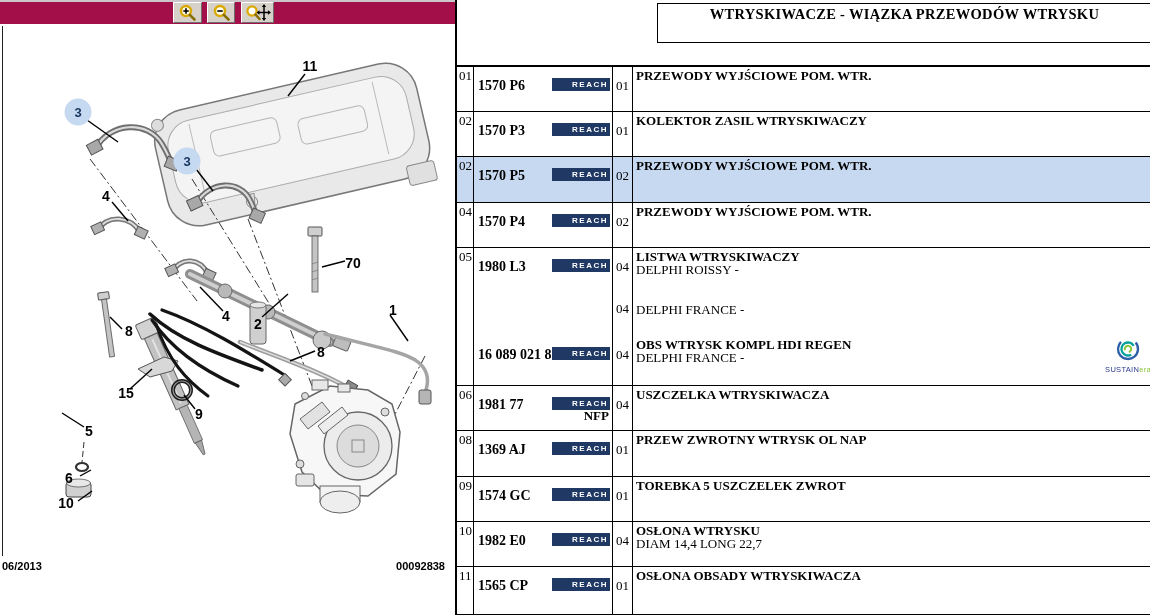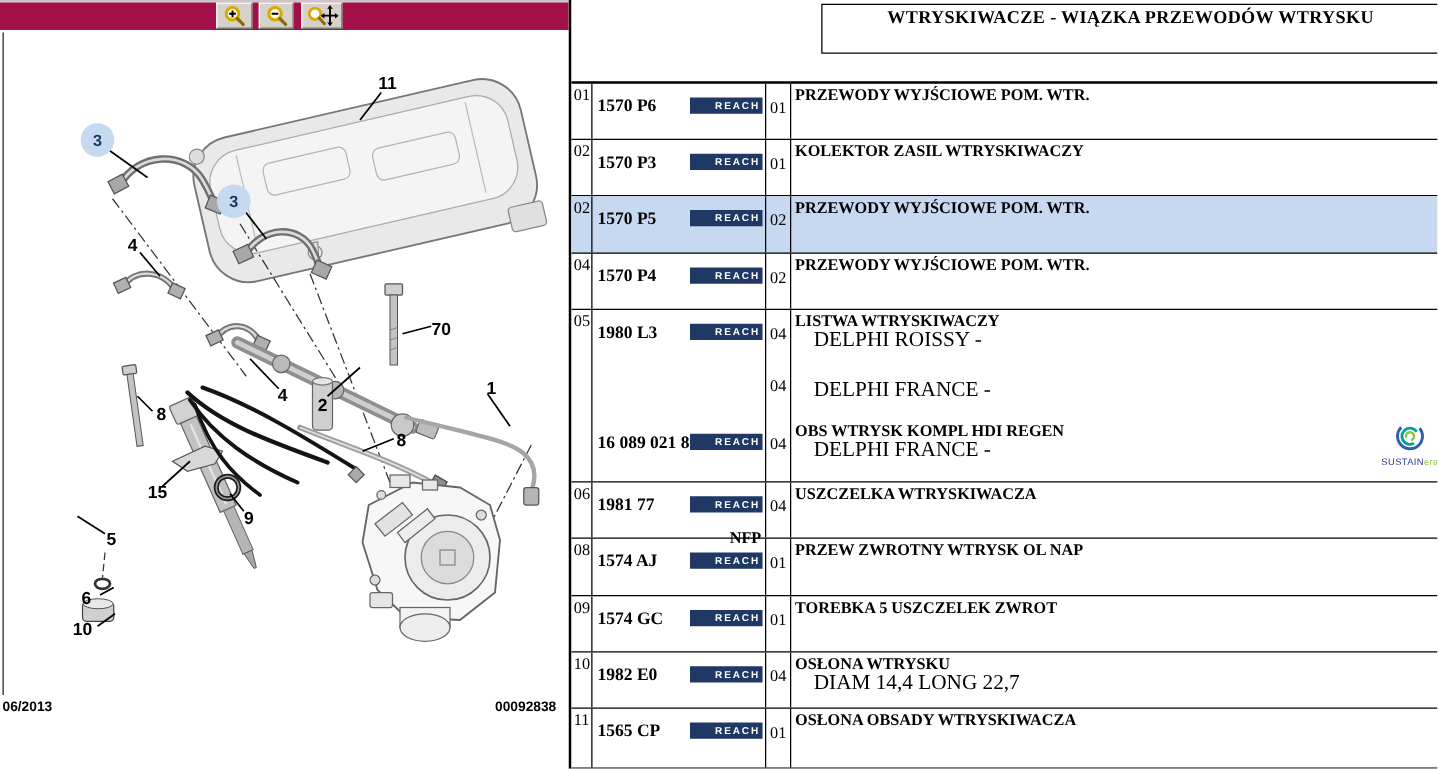--- a/index.html
+++ b/index.html
@@ -46,21 +46,21 @@
   .c-part{left:17px;width:139px;border-right:1px solid #000}
   .c-qty{left:156px;width:20px;border-right:1px solid #000}
   .c-desc{left:176px;right:0}
   .part-ref{position:absolute;left:4px;font-weight:bold;font-size:14px;white-space:nowrap}
   .reach-badge{position:absolute;right:2px;background:var(--badge);color:#fff;
                font:bold 8px "Liberation Sans",sans-serif;letter-spacing:1.5px;
                padding:2px 2px 2px 20px;line-height:9px;cursor:pointer}
   .nfp{position:absolute;right:3px;font-weight:bold;font-size:13px}
   .qtyv{position:absolute;left:0;width:100%;text-align:center;font-size:13px}
   .d-title{position:absolute;left:3px;font-weight:bold;font-size:13px;white-space:nowrap}
-  .d-sub{position:absolute;left:18px;font-size:17px;white-space:nowrap}
+  .d-sub{position:absolute;left:3px;font-size:13px;white-space:nowrap}
 
   #sustainera{position:absolute;left:646px;top:334px;width:50px;height:46px}
 </style>
 </head>
 <body>
 
 <div class="topstrip"></div>
 <div class="topbar"></div>
 <button class="tool-btn" style="left:173px;top:2px;width:29px">
   <svg width="19" height="17" viewBox="0 0 19 17">
@@ -336,33 +336,33 @@
           <div class="d-sub" style="top: 54px;">DELPHI FRANCE -</div>
           <div class="d-title" style="top: 89px;">OBS WTRYSK KOMPL HDI REGEN</div>
           <div class="d-sub" style="top: 102px;">DELPHI FRANCE -</div>
         </div>
       </div>
       <div class="trow" style="height: 45px;">
         <div class="tcell c-num">06</div>
         <div class="tcell c-part">
           <div class="part-ref" style="top: 11px;">1981 77</div>
           <div class="reach-badge" style="top: 11px;">REACH</div>
-          <div class="nfp" style="top: 36px;">NFP</div>
+          <div class="nfp" style="top: 22px;">NFP</div>
         </div>
         <div class="tcell c-qty">
           <div class="qtyv" style="top: 11px;">04</div>
         </div>
         <div class="tcell c-desc">
           <div class="d-title" style="top: 1px;">USZCZELKA WTRYSKIWACZA</div>
         </div>
       </div>
       <div class="trow" style="height: 46px;">
         <div class="tcell c-num">08</div>
         <div class="tcell c-part">
-          <div class="part-ref" style="top: 11px;">1574 AJ</div>
+          <div class="part-ref" style="top: 11px;">1369 AJ</div>
           <div class="reach-badge" style="top: 11px;">REACH</div>
         </div>
         <div class="tcell c-qty">
           <div class="qtyv" style="top: 11px;">01</div>
         </div>
         <div class="tcell c-desc">
           <div class="d-title" style="top: 1px;">PRZEW ZWROTNY WTRYSK OL NAP</div>
         </div>
       </div>
       <div class="trow" style="height: 45px;">

